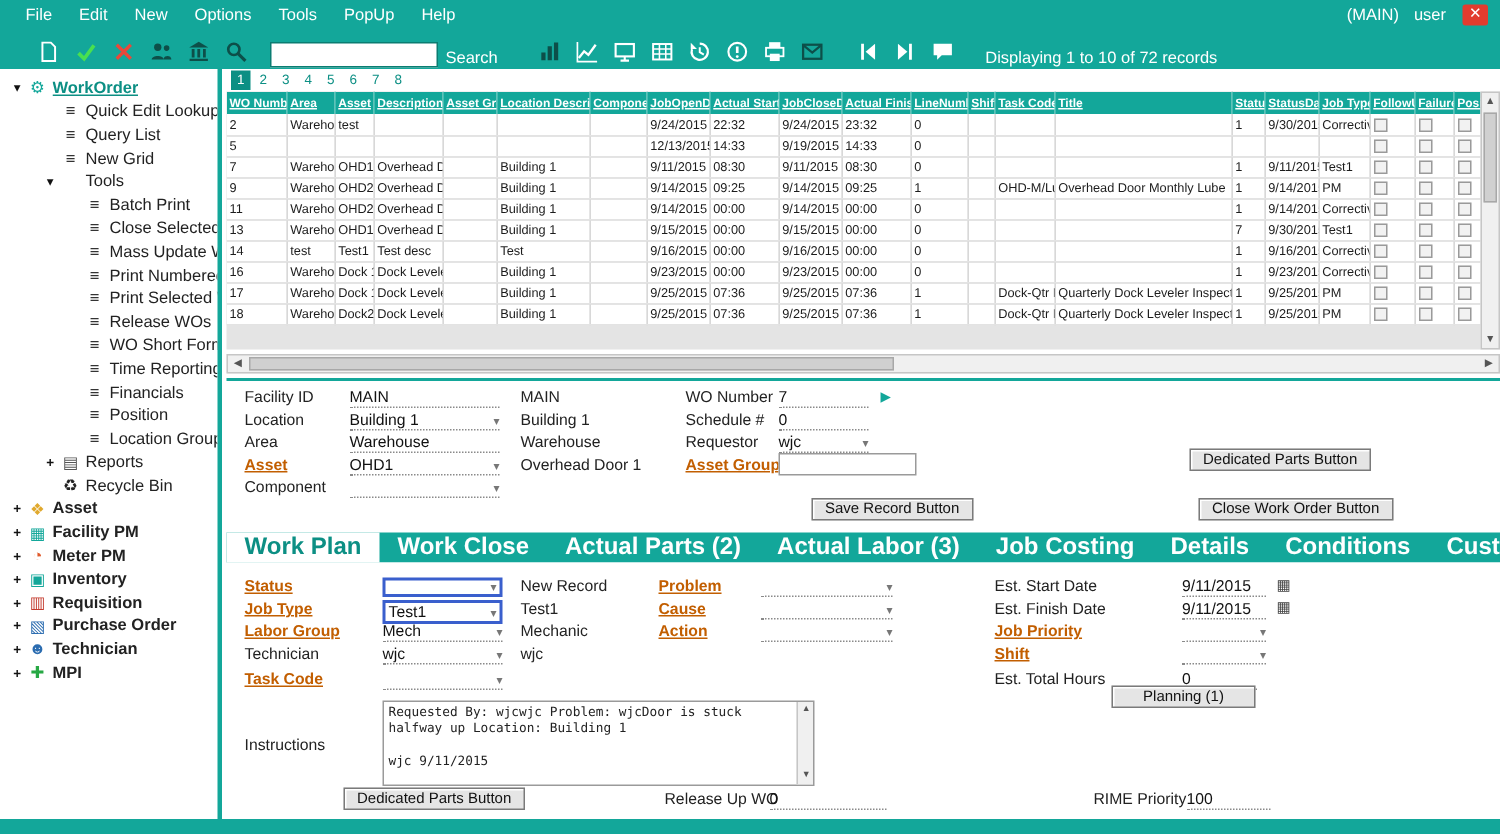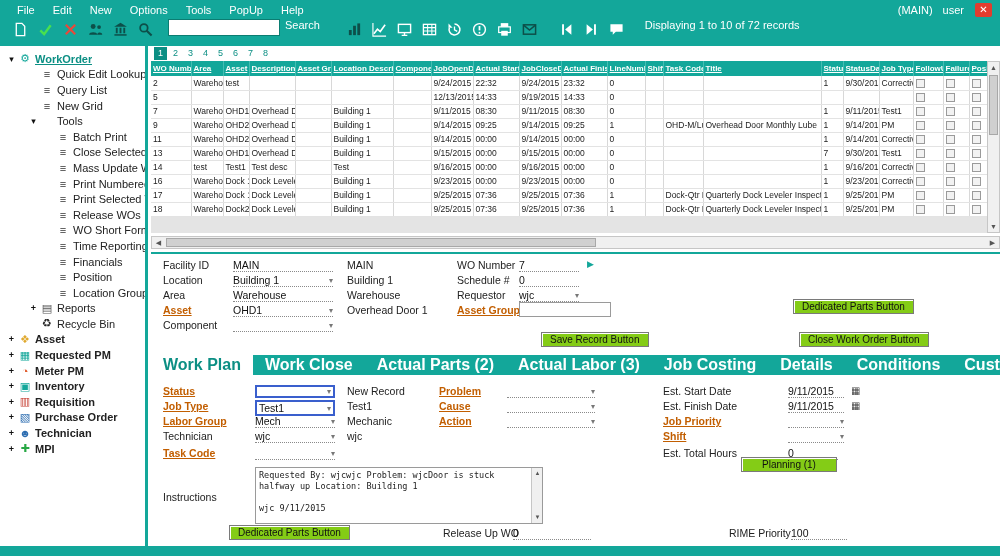--- a/index.html
+++ b/index.html
@@ -8,21 +8,21 @@
 
   
   #topbar { position:absolute; left:0; top:0; width:1000px; height:46px; background:#13a79a; }
   #menubar { display:flex; align-items:center; height:19px; padding:0 8px; color:#fff; font-size:11px; }
   .menu-item { padding:0 9px; cursor:default; white-space:nowrap; }
   #menubar .spacer { flex:1; }
   .mb-right { padding:0 5px; white-space:nowrap; }
   #close-btn { width:17px; height:14px; background:#e23c2e; color:#fff; font-size:10px; font-weight:bold;
                display:flex; align-items:center; justify-content:center; margin-left:6px; border-radius:2px; }
 
-  #toolbar { display:flex; align-items:flex-start; height:26px; padding:0 8px; color:#fff; }
+  #toolbar { display:flex; align-items:flex-end; height:26px; padding:0 8px; color:#fff;margin-left:12px; }
   .tico { width:23px; height:21px; display:flex; align-items:center; justify-content:center; margin:0 1px; }
   .tico svg { width:15px; height:15px; }
   #search-input { width:112px; height:17px; border:1px solid #0b7d72; font-size:10px; margin:0 5px 0 10px; padding:0 3px; }
   #search-label { font-size:11px; margin-right:10px; }
   .tgrp { display:flex; align-items:center; margin-left:12px; }
   #toolbar-status { font-size:11px; margin-left:16px; white-space:nowrap; }
 
   
   #sidebar { position:absolute; left:0; top:46px; width:148px; height:500px; background:#fff;
              border-right:3px solid #13a79a; overflow:hidden; padding-top:5px; }
@@ -66,21 +66,21 @@
   #formarea { position:absolute; left:0; top:209px; width:849px; height:97px; background:#fff; font-size:10.5px; }
   .abs { position:absolute; white-space:nowrap; }
   .lbl { color:#222; }
   .olbl { color:#c25e00; font-weight:bold; text-decoration:underline; }
   .dotfield { border-bottom:1px dotted #8a8a8a; display:inline-block; min-height:13px; font-size:10.5px; color:#111; }
   .combo { border-bottom:1px dotted #8a8a8a; display:inline-flex; justify-content:space-between; align-items:center;
            min-height:13px; font-size:10.5px; color:#111; }
   .combo .arr { color:#777; font-size:8px; margin-left:4px; }
   .combo.focused { border:2px solid #3a5fcd; padding:0 2px; }
   .boxfield { border:1px solid #9a9a9a; background:#fff; display:inline-block; height:15px; }
-  .btn { background:#84cc16; border:1px solid #7a7a7a; font-size:10px; color:#111; padding:1px 8px;
+  .btn { background:#e5e5e5; border:1px solid #7a7a7a; font-size:10px; color:#111; padding:1px 8px;
          font-family:inherit; box-shadow:inset 1px 1px 0 #fff; white-space:nowrap; }
   .wo-flag { color:#13a79a; font-size:9px; margin-left:4px; }
   .cal { font-size:10px; color:#444; margin-left:3px; }
 
   
   #tabbar { position:absolute; left:0; top:309px; width:849px; height:20px; background:#13a79a; display:flex; }
   .tab { color:#fff; font-size:16px; font-weight:bold; line-height:20px; padding:0 12px; white-space:nowrap; cursor:default; }
   .tab.active { background:#fff; color:#0c8f84; }
 
   #tabcontent { position:absolute; left:0; top:329px; width:849px; height:171px; background:#fff; font-size:10.5px; }
@@ -324,21 +324,21 @@
       <span class="sb-label">Recycle Bin</span>
     </div>
     <div class="sb-row bold" style="padding-left: 6px;">
       <span class="sb-exp">+</span>
       <span class="sb-ico" style="color: rgb(224, 169, 46);">❖</span>
       <span class="sb-label">Asset</span>
     </div>
     <div class="sb-row bold" style="padding-left: 6px;">
       <span class="sb-exp">+</span>
       <span class="sb-ico" style="color: rgb(19, 167, 154);">▦</span>
-      <span class="sb-label">Requested PM</span>
+      <span class="sb-label">Facility PM</span>
     </div>
     <div class="sb-row bold" style="padding-left: 6px;">
       <span class="sb-exp">+</span>
       <span class="sb-ico" style="color: rgb(224, 90, 43);">◔</span>
       <span class="sb-label">Meter PM</span>
     </div>
     <div class="sb-row bold" style="padding-left: 6px;">
       <span class="sb-exp">+</span>
       <span class="sb-ico" style="color: rgb(19, 167, 154);">▣</span>
       <span class="sb-label">Inventory</span>

